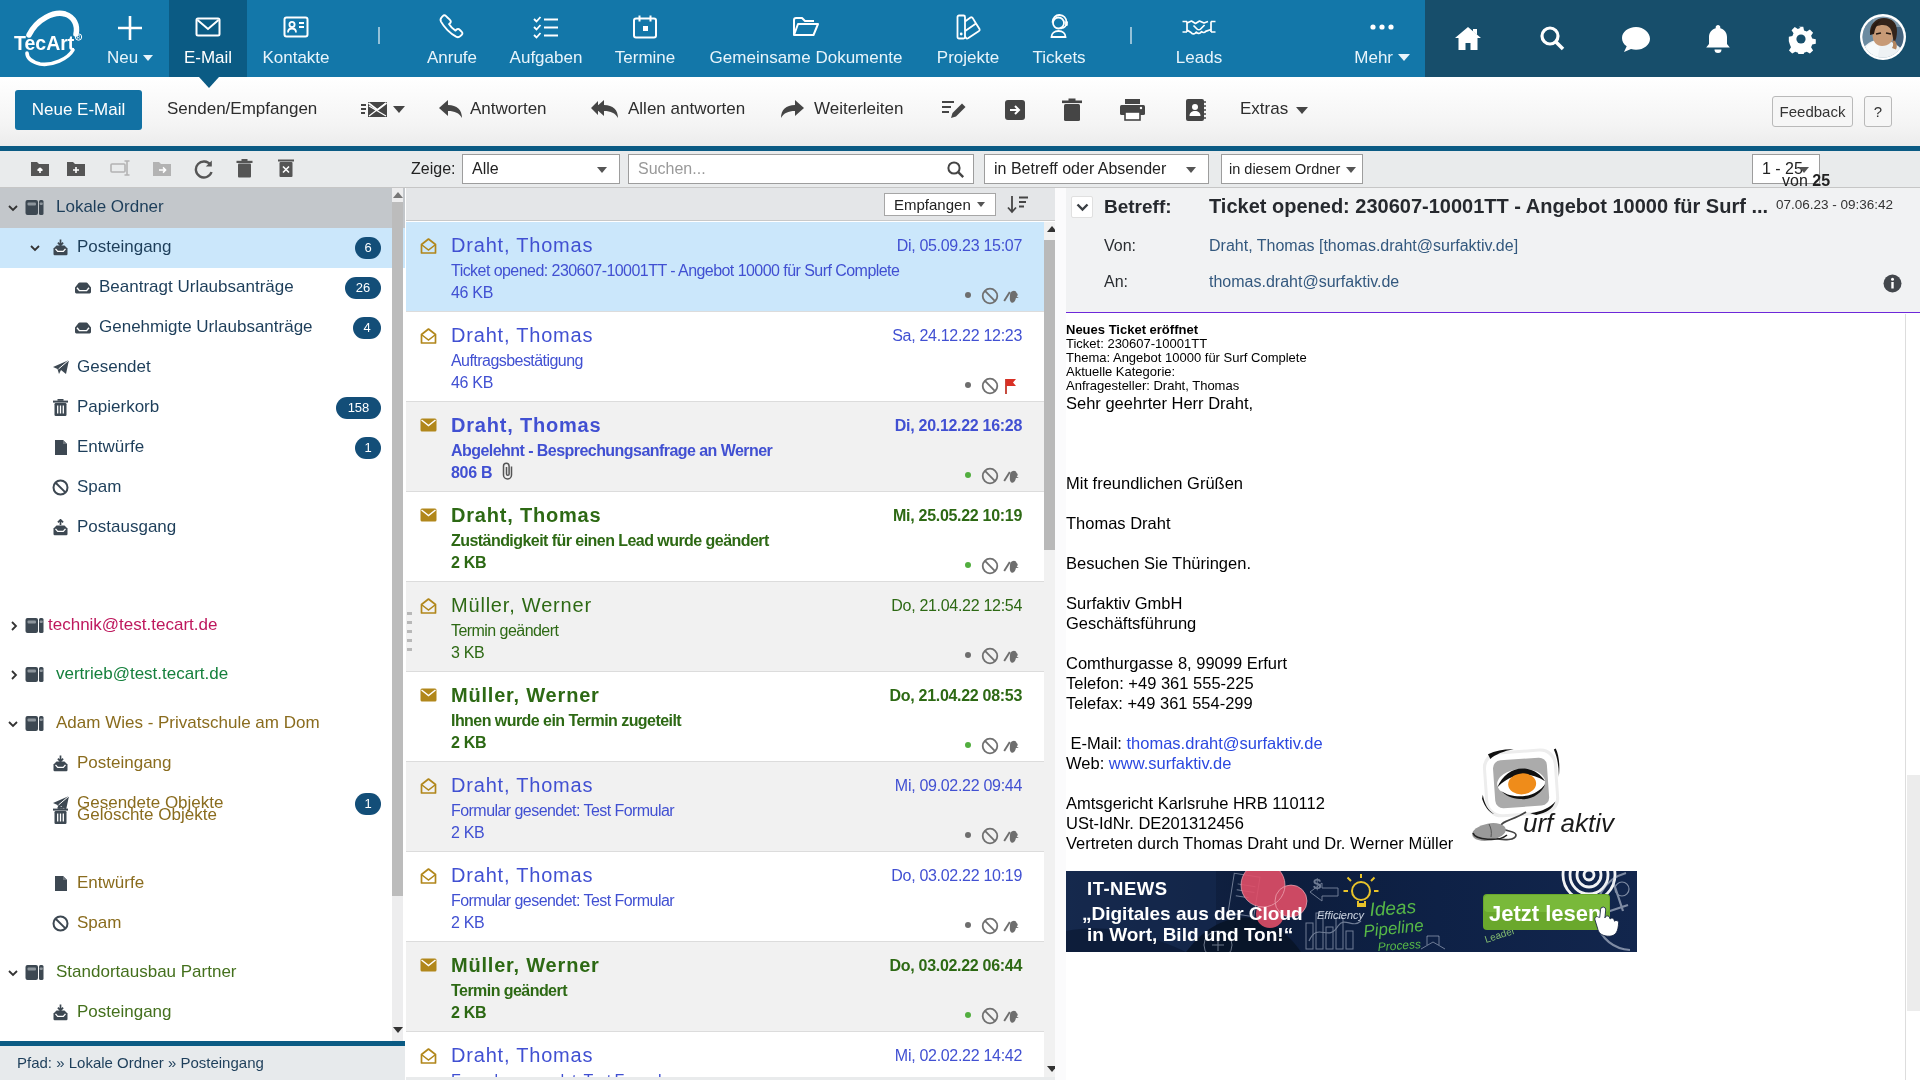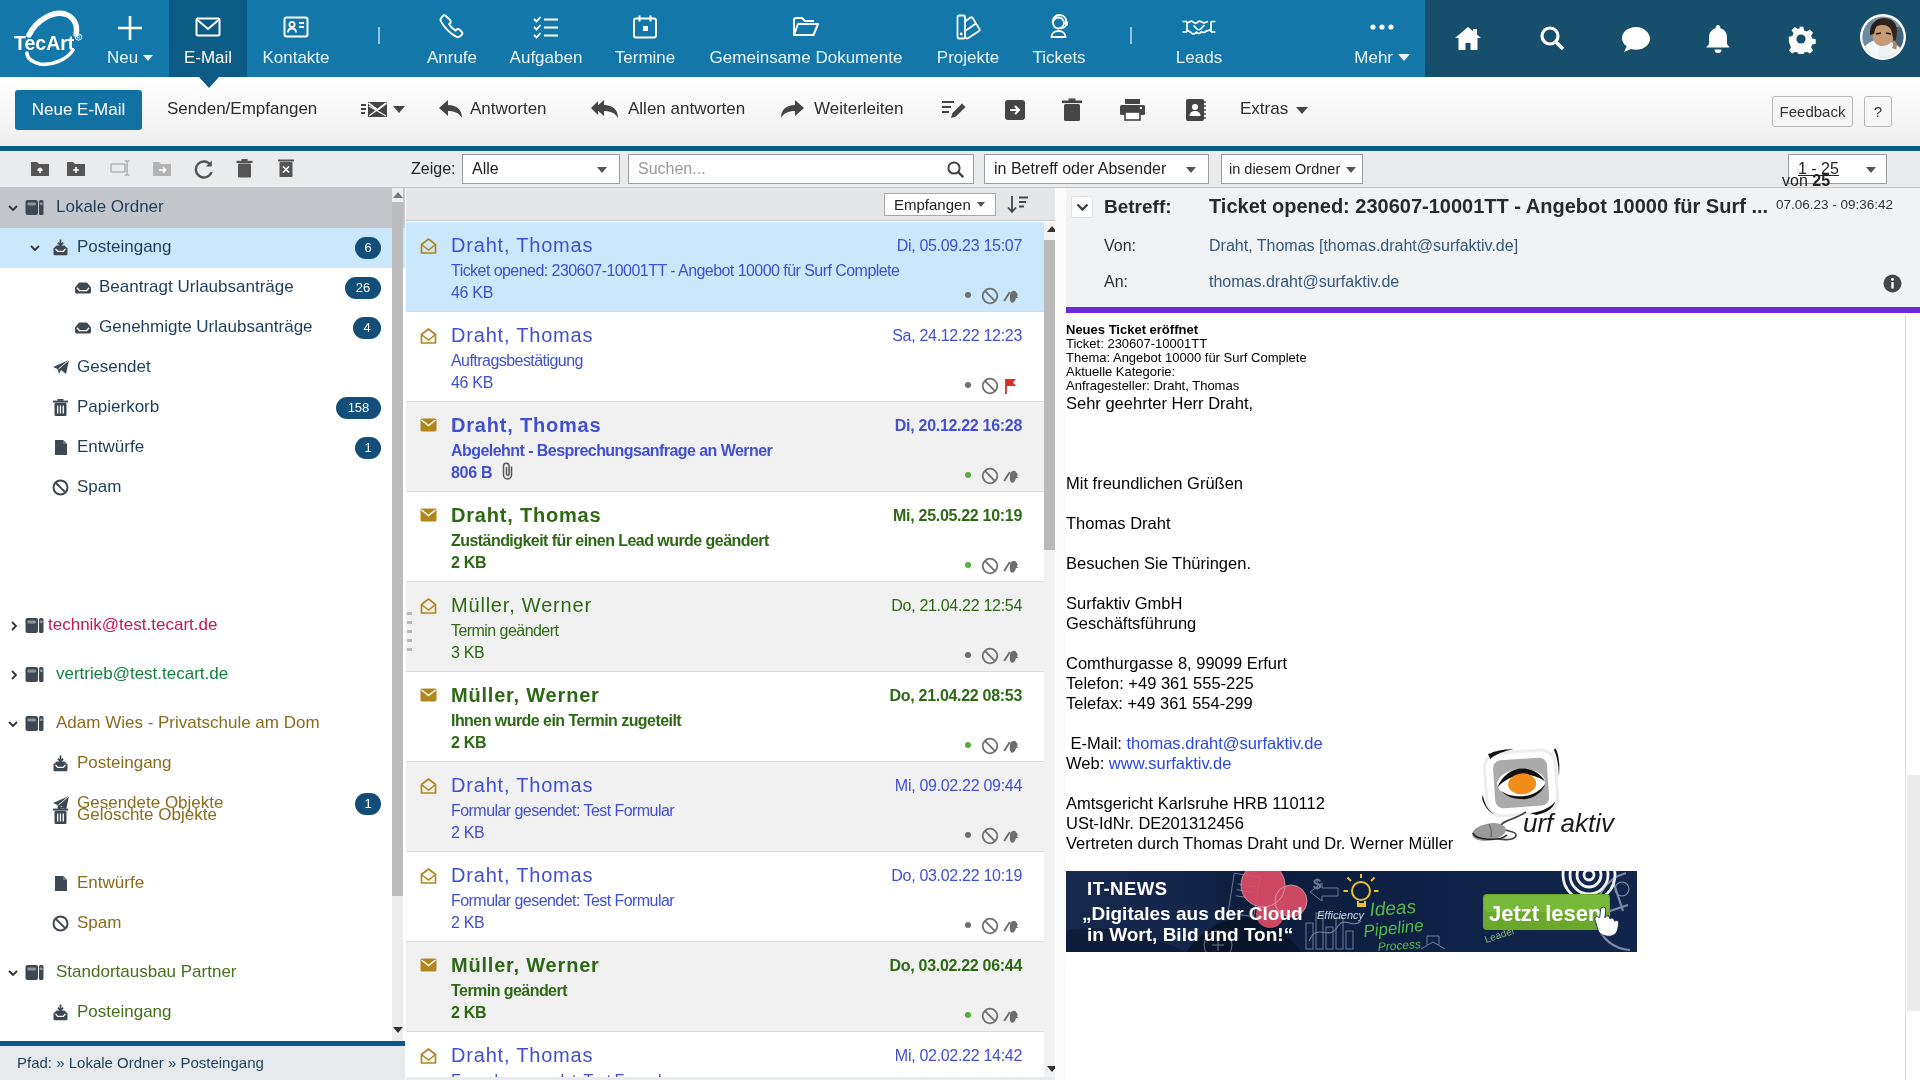--- a/index.html
+++ b/index.html
@@ -72,21 +72,21 @@
   #list-scroll { position:absolute; left:638px; top:34px; width:11px; height:858px; background:#f1f1f1; }
   #list-thumb { position:absolute; left:638px; top:52px; width:11px; height:310px; background:#b9b9b9; }
   .r-blue { color:#4150d2; }
   .r-green { color:#2d6914; }
   .unread .sender, .unread .mdate, .unread .subj, .unread .msize { font-weight:bold; }
   #list { overflow:hidden; }
 
   
   #reading { position:absolute; left:1066px; top:188px; width:854px; height:892px; background:#fff; }
   #rhead { position:absolute; left:0; top:0; width:854px; height:125px; background:#f1f2f3;
-     border-bottom:6px solid #6d28d9; }
+     border-bottom:1px solid #6d28d9; }
   .rlabel { position:absolute; left:38px; font-size:16px; color:#2a2d31; }
   .rvalue { position:absolute; left:143px; font-size:16px; color:#33587e; }
   #rbody { position:absolute; left:0; top:126px; width:854px; height:766px; background:#fff; }
   .small13 { font-size:13px; line-height:14px; color:#000; }
   .body16 { font-size:16.5px; line-height:20px; color:#000; }
   a.lnk { color:#2b48e0; text-decoration:none; }
 </style>
 </head>
 <body>
 
@@ -342,21 +342,21 @@
 <div class="frlabel" style="left:411px;"><b style="font-weight:normal;">Zeige:</b></div>
 <div class="selbox" style="left:462px; width:158px;">Alle<div class="selcaret" style="right:12px;"></div></div>
 <div class="selbox" style="left:628px; width:346px; color:#999;">Suchen...
   <svg class="abs" style="right:8px; top:5px;" width="19" height="19" viewBox="0 0 19 19">
       <circle cx="8" cy="8" r="5.6" stroke="#444" stroke-width="2" fill="none"></circle>
       <path d="M12.2 12.2l5 5" stroke="#444" stroke-width="2.4"></path>
     </svg>
 </div>
 <div class="selbox" style="left:984px; width:225px;">in Betreff oder Absender<div class="selcaret" style="right:12px;"></div></div>
 <div class="selbox" style="left:1221px; width:142px; font-size:14.5px; padding-left:7px;">in diesem Ordner<div class="selcaret" style="right:6px;"></div></div>
-<div class="selbox" style="left:1788px; width:99px;text-decoration:underline;">1 - 25<div class="selcaret" style="right:10px;"></div></div>
+<div class="selbox" style="left:1752px; width:68px;">1 - 25<div class="selcaret" style="right:10px;"></div></div>
 <div class="frlabel" style="left:1782px;margin-top:12px;">von <b>25</b></div>
 
 <div id="sidebar">
 
   <div class="trow" style="top:0; background:#c3c7cb;">
     <svg class="chev" style="left:7px;" width="12" height="12" viewBox="0 0 12 12">
         <path d="M2 4l4 4 4-4" stroke="#333" stroke-width="1.8" fill="none"></path>
       </svg>
     <svg class="ticon" style="left:25px;" width="19" height="17" viewBox="0 0 19 17">
         <rect x="0.5" y="1" width="12.5" height="15" rx="2" fill="#3d4852"></rect>
@@ -427,20 +427,28 @@
   </div>
 
   <div class="trow" style="top:280px;">
     <svg class="ticon" style="left:52px;" width="17" height="17" viewBox="0 0 17 17">
         <circle cx="8.5" cy="8.5" r="7" stroke="#3d4852" stroke-width="2" fill="none"></circle>
         <path d="M3.6 3.8l9.8 9.6" stroke="#3d4852" stroke-width="2"></path>
       </svg>
     <span class="txt" style="left:77px; color:#1d3e5a;">Spam</span>
   </div>
 
+  <div class="trow" style="top:320px;">
+    <svg class="ticon" style="left:52px;" width="17" height="17" viewBox="0 0 17 17">
+        <path d="M1.5 9.5 L4.5 6.5 H12.5 L15.5 9.5 V15 a1.2 1.2 0 0 1 -1.2 1.2 H2.7 A1.2 1.2 0 0 1 1.5 15 Z" fill="#3d4852"></path>
+        <path d="M3.5 9.8 l2.2 2.6 h5.6 l2.2 -2.6" stroke="#fff" stroke-width="1.3" fill="none"></path>
+        <path d="M8.5 6V0.8M5.9 3.4L8.5 0.8l2.6 2.6" stroke="#3d4852" stroke-width="1.7" fill="none"></path>
+      </svg>
+    <span class="txt" style="left:77px; color:#1d3e5a;">Postausgang</span>
+  </div>
 
   <div class="trow" style="top:418px;">
     <svg class="chev" style="left:9px;" width="10" height="12" viewBox="0 0 10 12">
         <path d="M3 2l4 4-4 4" stroke="#333" stroke-width="1.8" fill="none"></path>
       </svg>
     <svg class="ticon" style="left:25px;" width="19" height="17" viewBox="0 0 19 17">
         <rect x="0.5" y="1" width="12.5" height="15" rx="2" fill="#3d4852"></rect>
         <rect x="14" y="1" width="4.5" height="15" rx="1.5" fill="#3d4852"></rect>
         <rect x="2.5" y="3.5" width="8.5" height="3" rx="1" fill="#8d959c"></rect>
         <rect x="14.6" y="3.5" width="3.2" height="2.4" rx="0.8" fill="#8d959c"></rect>

